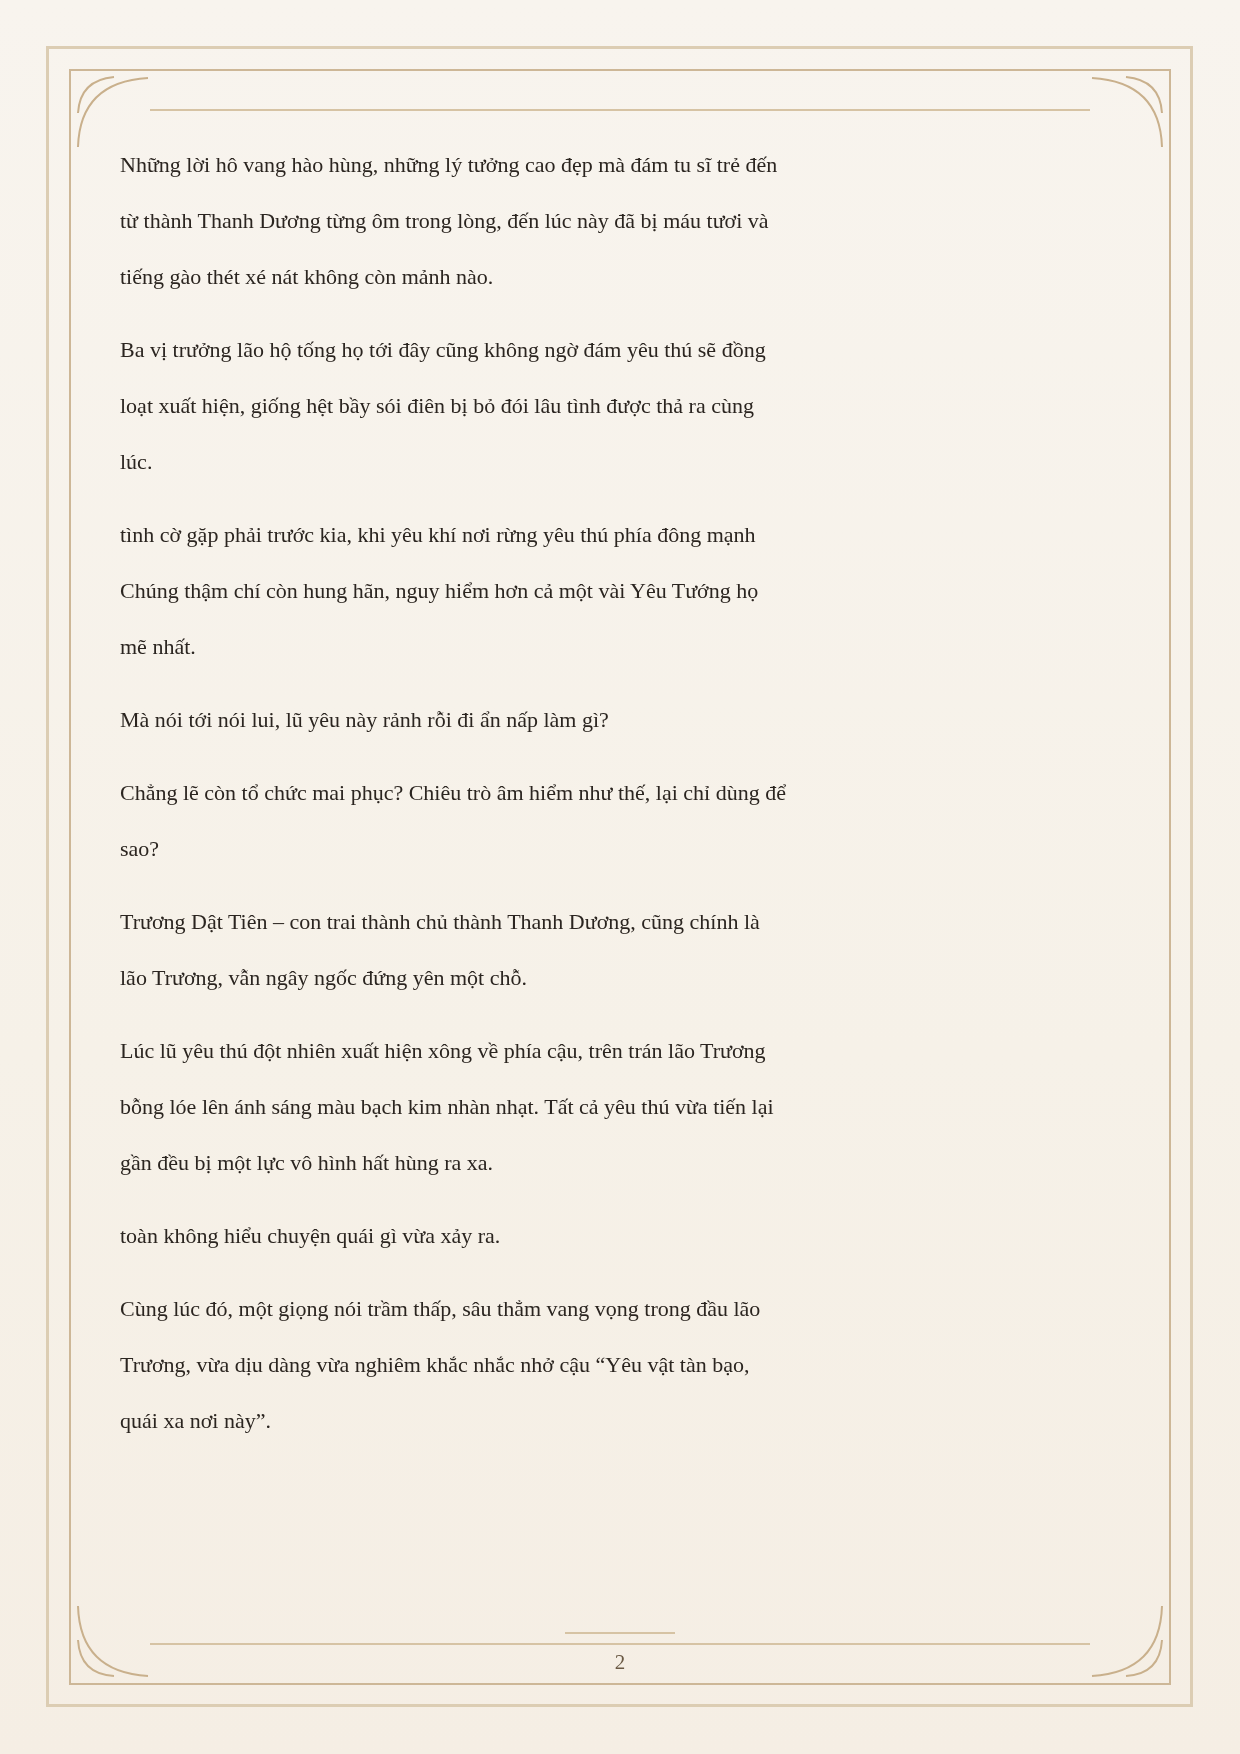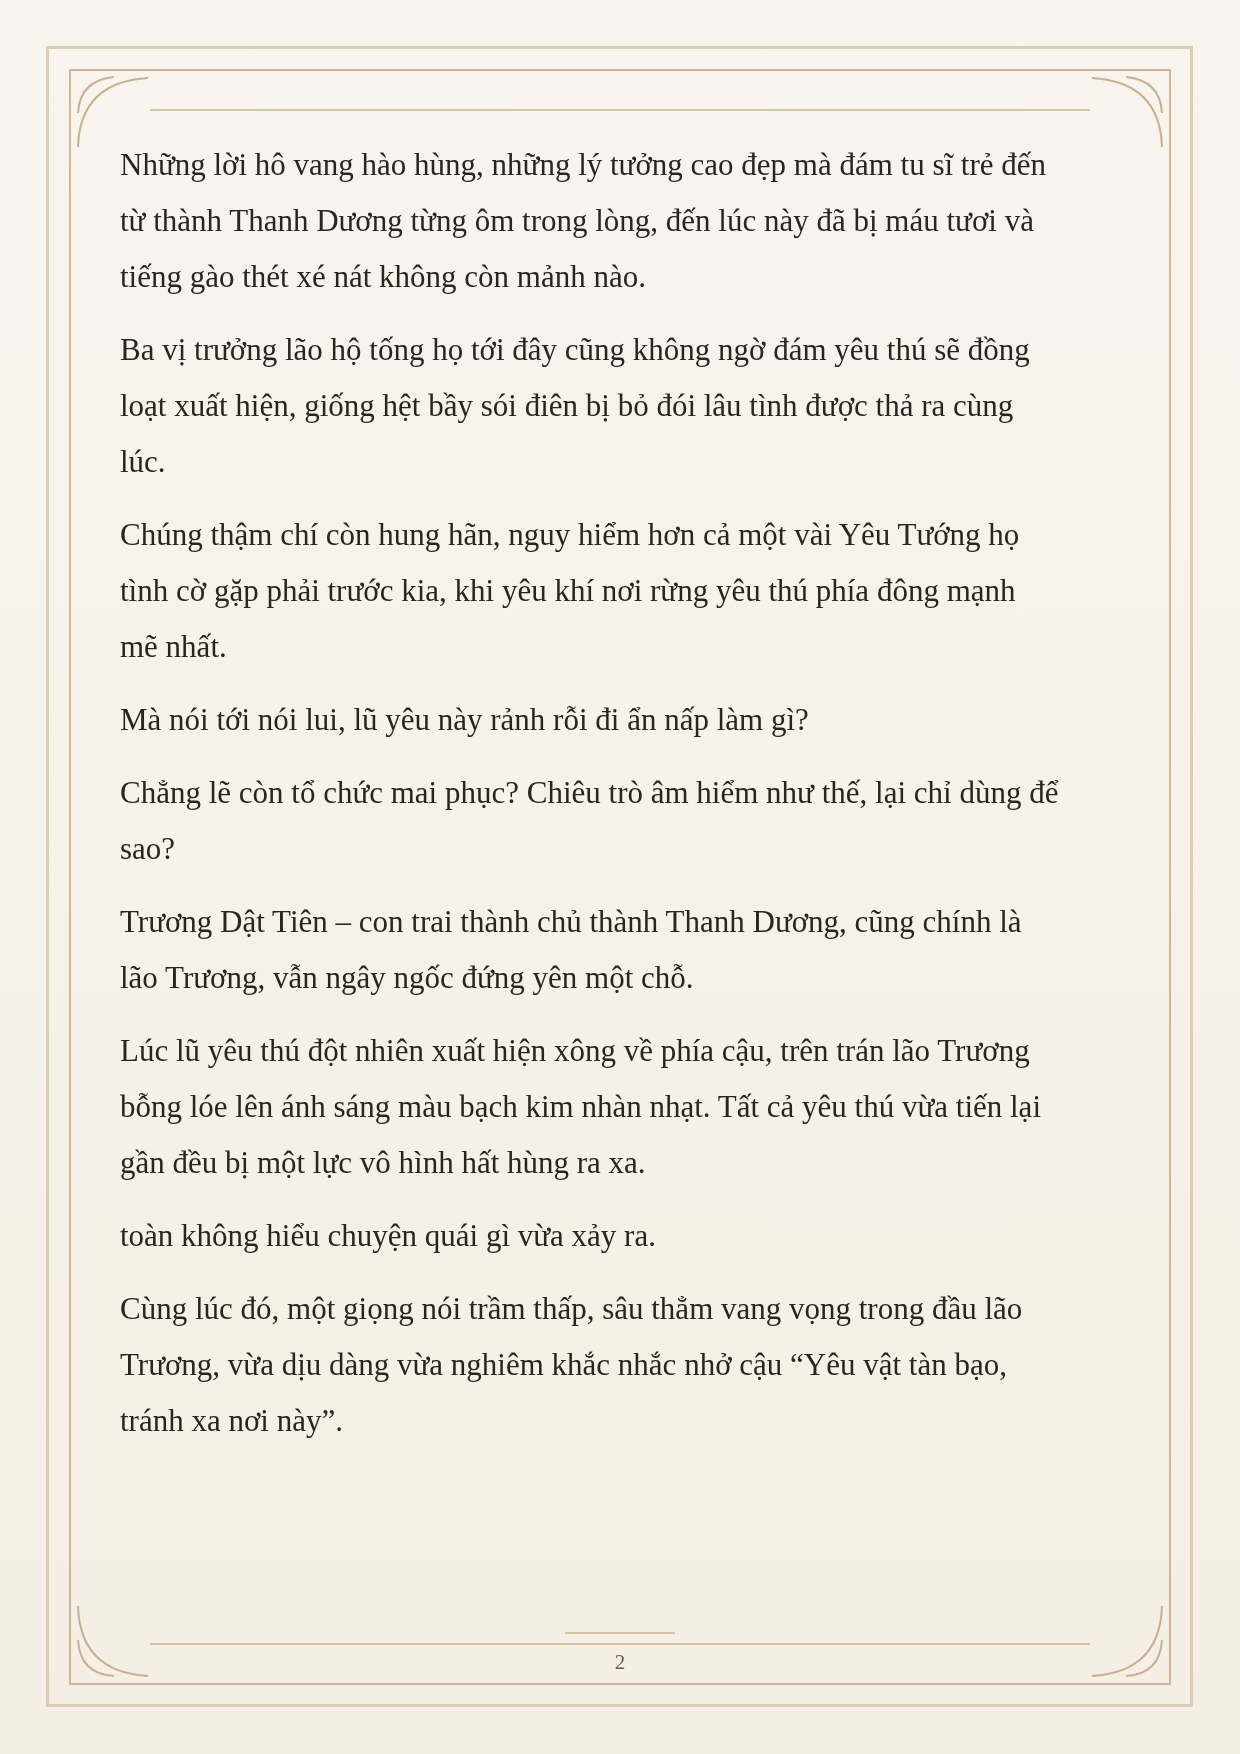--- a/index.html
+++ b/index.html
@@ -27,21 +27,21 @@
     position: absolute; left: 0; top: 0;
     width: 1240px; height: 1754px;
     pointer-events: none;
   }
   .content {
     position: absolute;
     left: 120px;
     top: 137px;
     width: 1010px;
     color: #2b2520;
-    font-size: 31px;
+    font-size: 22px;
     line-height: 56px;
   }
   .content p {
     margin: 0 0 17px 0;
     white-space: nowrap;
   }
   .content p .ln { display: block; }
   .page-number {
     position: absolute;
     left: 570px; width: 100px;
@@ -93,22 +93,22 @@
     <span class="ln">Những lời hô vang hào hùng, những lý tưởng cao đẹp mà đám tu sĩ trẻ đến</span>
     <span class="ln">từ thành Thanh Dương từng ôm trong lòng, đến lúc này đã bị máu tươi và</span>
     <span class="ln">tiếng gào thét xé nát không còn mảnh nào.</span>
   </p>
   <p>
     <span class="ln">Ba vị trưởng lão hộ tống họ tới đây cũng không ngờ đám yêu thú sẽ đồng</span>
     <span class="ln">loạt xuất hiện, giống hệt bầy sói điên bị bỏ đói lâu tình được thả ra cùng</span>
     <span class="ln">lúc.</span>
   </p>
   <p>
+    <span class="ln">tình cờ gặp phải trước kia, khi yêu khí nơi rừng yêu thú phía đông mạnh</span>
     <span class="ln">Chúng thậm chí còn hung hãn, nguy hiểm hơn cả một vài Yêu Tướng họ</span>
-    <span class="ln">tình cờ gặp phải trước kia, khi yêu khí nơi rừng yêu thú phía đông mạnh</span>
     <span class="ln">mẽ nhất.</span>
   </p>
   <p>
     <span class="ln">Mà nói tới nói lui, lũ yêu này rảnh rỗi đi ẩn nấp làm gì?</span>
   </p>
   <p>
     <span class="ln">Chẳng lẽ còn tổ chức mai phục? Chiêu trò âm hiểm như thế, lại chỉ dùng để</span>
     <span class="ln">sao?</span>
   </p>
   <p>
@@ -119,17 +119,17 @@
     <span class="ln">Lúc lũ yêu thú đột nhiên xuất hiện xông về phía cậu, trên trán lão Trương</span>
     <span class="ln">bỗng lóe lên ánh sáng màu bạch kim nhàn nhạt. Tất cả yêu thú vừa tiến lại</span>
     <span class="ln">gần đều bị một lực vô hình hất hùng ra xa.</span>
   </p>
   <p>
     <span class="ln">toàn không hiểu chuyện quái gì vừa xảy ra.</span>
   </p>
   <p>
     <span class="ln">Cùng lúc đó, một giọng nói trầm thấp, sâu thẳm vang vọng trong đầu lão</span>
     <span class="ln">Trương, vừa dịu dàng vừa nghiêm khắc nhắc nhở cậu “Yêu vật tàn bạo,</span>
-    <span class="ln">tránh xa nơi này”.</span>
+    <span class="ln">quái xa nơi này”.</span>
   </p>
 </div>
 
 <div class="page-number">2</div>
 
 </body></html>

